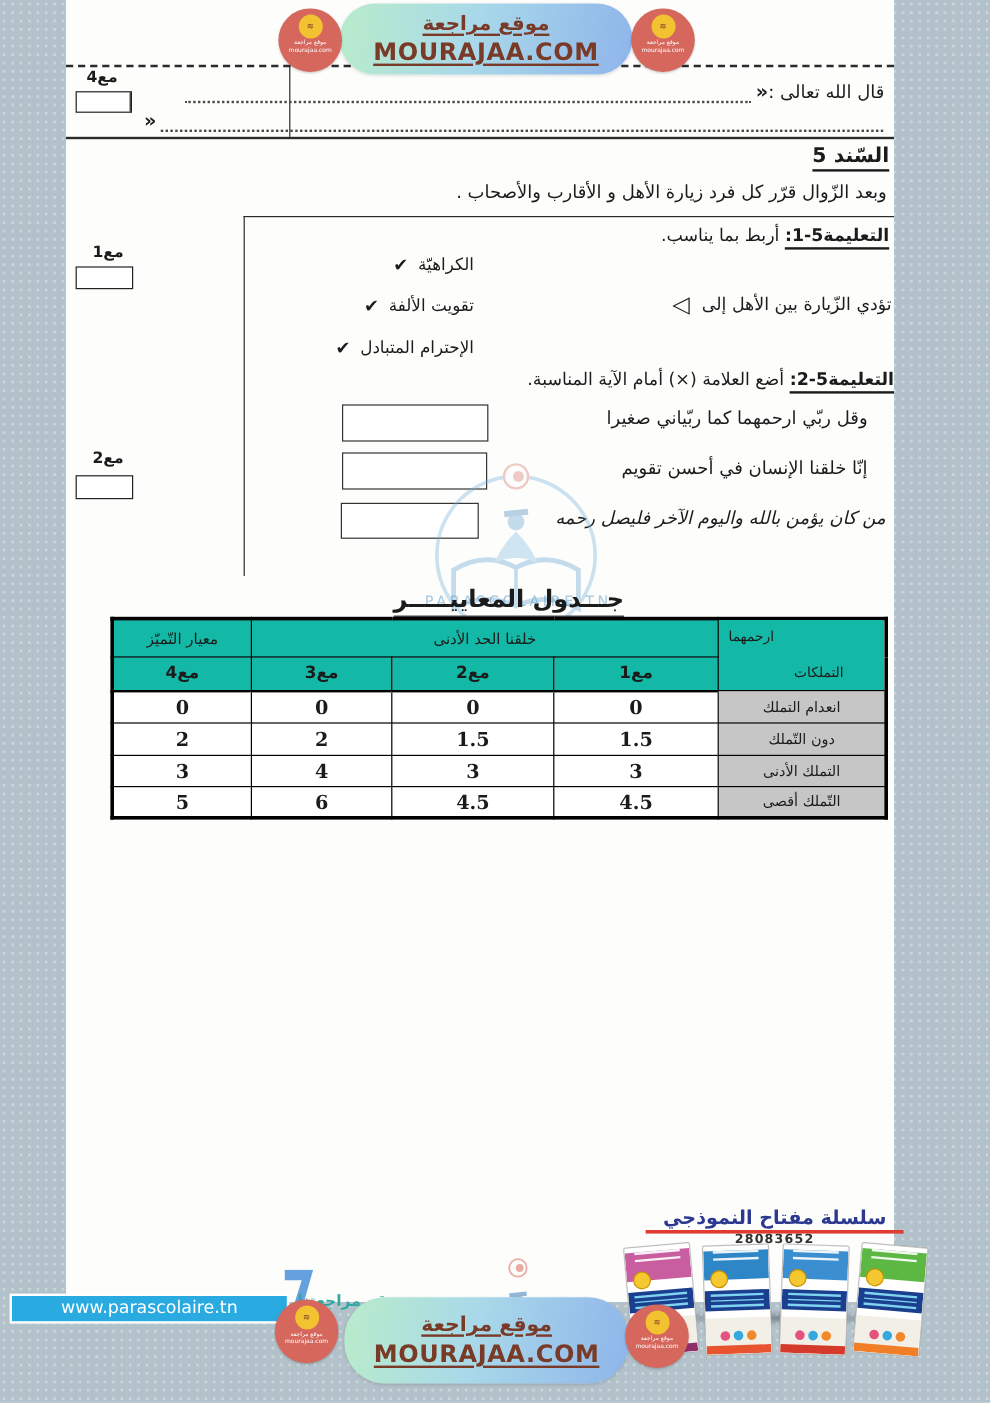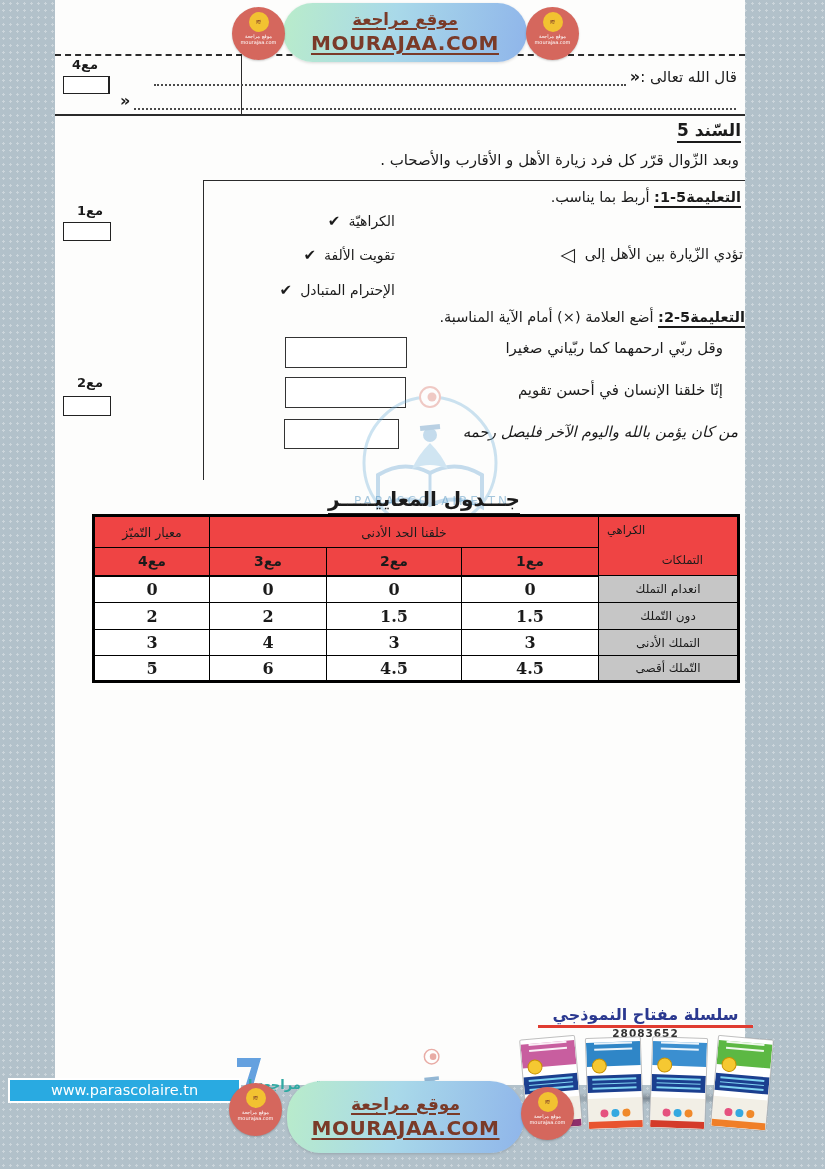--- a/index.html
+++ b/index.html
@@ -58,21 +58,21 @@
   .opt-row .chk{font-size:15px;font-weight:bold;}
   .prompt-row{display:flex;direction:rtl;align-items:center;gap:10px;font-size:14.5px;}
   .tri{font-size:19px;color:#222;}
   .verse{font-size:15px;white-space:nowrap;}
   .ansbox{border:1.6px solid #333;background:#fff;}
 
   
   .tbl-title{font-size:20px;font-weight:bold;border-bottom:2.5px solid #1b1b1b;padding-bottom:2px;}
   table.crit{border-collapse:collapse;table-layout:fixed;background:#fff;border:3px solid #000;}
   table.crit td{border:1.4px solid #000;text-align:center;vertical-align:middle;padding:0;}
-  table.crit .gray{background:#ef4444;margin-top:12px;}
+  table.crit .gray{background:#14b8a6;margin-top:12px;}
   table.crit .hdr-ar{font-size:12.5px;direction:rtl;}
   table.crit .col-lbl{font-size:14px;font-weight:bold;direction:rtl;}
   table.crit .row-lbl{font-size:12px;direction:rtl;background:#c6c6c6;}
   table.crit .val{font-family:"DejaVu Serif",serif;font-weight:bold;font-size:16px;background:#fff;}
   table.crit tr.hdr2 td{border-bottom:2.8px solid #000;}
   .corner{position:relative;}
   .corner .c-top{position:absolute;top:6px;left:8px;font-size:11.5px;direction:rtl;}
   .corner .c-bot{position:absolute;top:36px;right:34px;font-size:11.5px;direction:rtl;}
 
   
@@ -193,21 +193,21 @@
   <colgroup>
     <col style="width:140px">
       <col style="width:137px">
       <col style="width:135px">
       <col style="width:117px">
       <col style="width:116px">
   </colgroup>
   <tbody>
       <tr style="height:32px">
     <td rowspan="2" class="gray corner">
-      <span class="c-top">الكراهي</span>
+      <span class="c-top">ارحمهما</span>
       <span class="c-bot">التملكات</span>
     </td>
     <td colspan="3" class="gray hdr-ar">خلقنا الحد الأدنى</td>
     <td class="gray hdr-ar">معيار التّميّز</td>
   </tr>
   <tr class="hdr2" style="height:28px">
     <td class="gray col-lbl">مع1</td>
     <td class="gray col-lbl">مع2</td>
     <td class="gray col-lbl">مع3</td>
     <td class="gray col-lbl">مع4</td>

